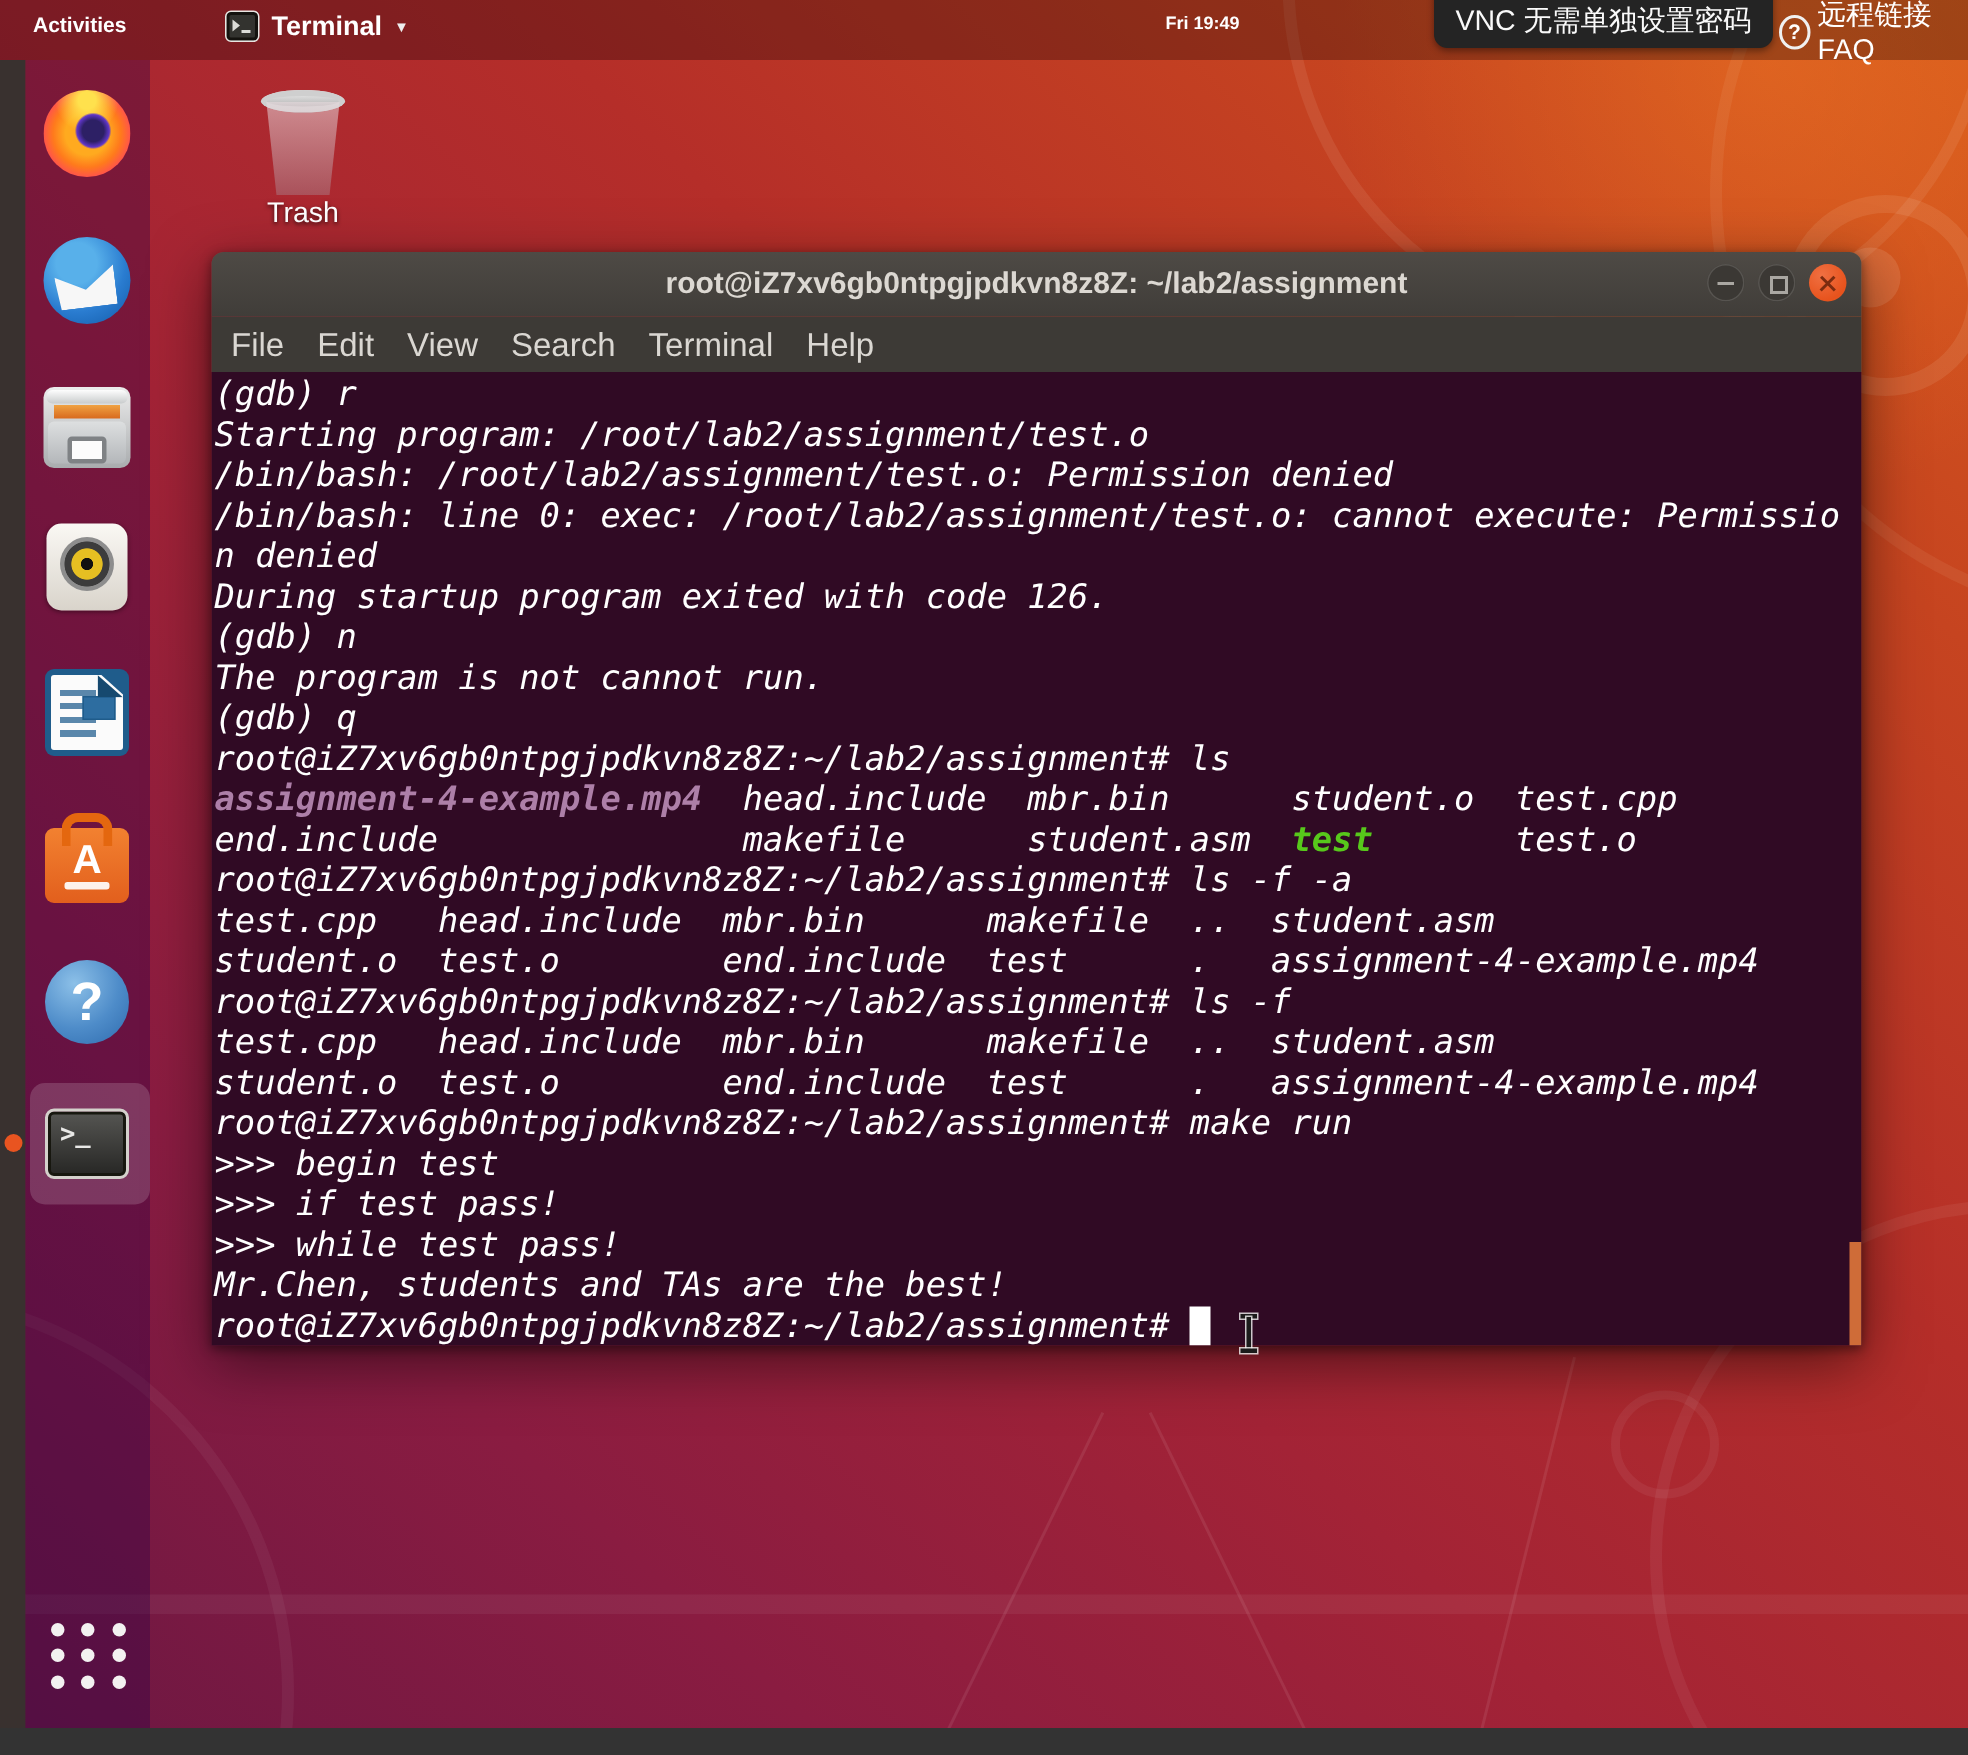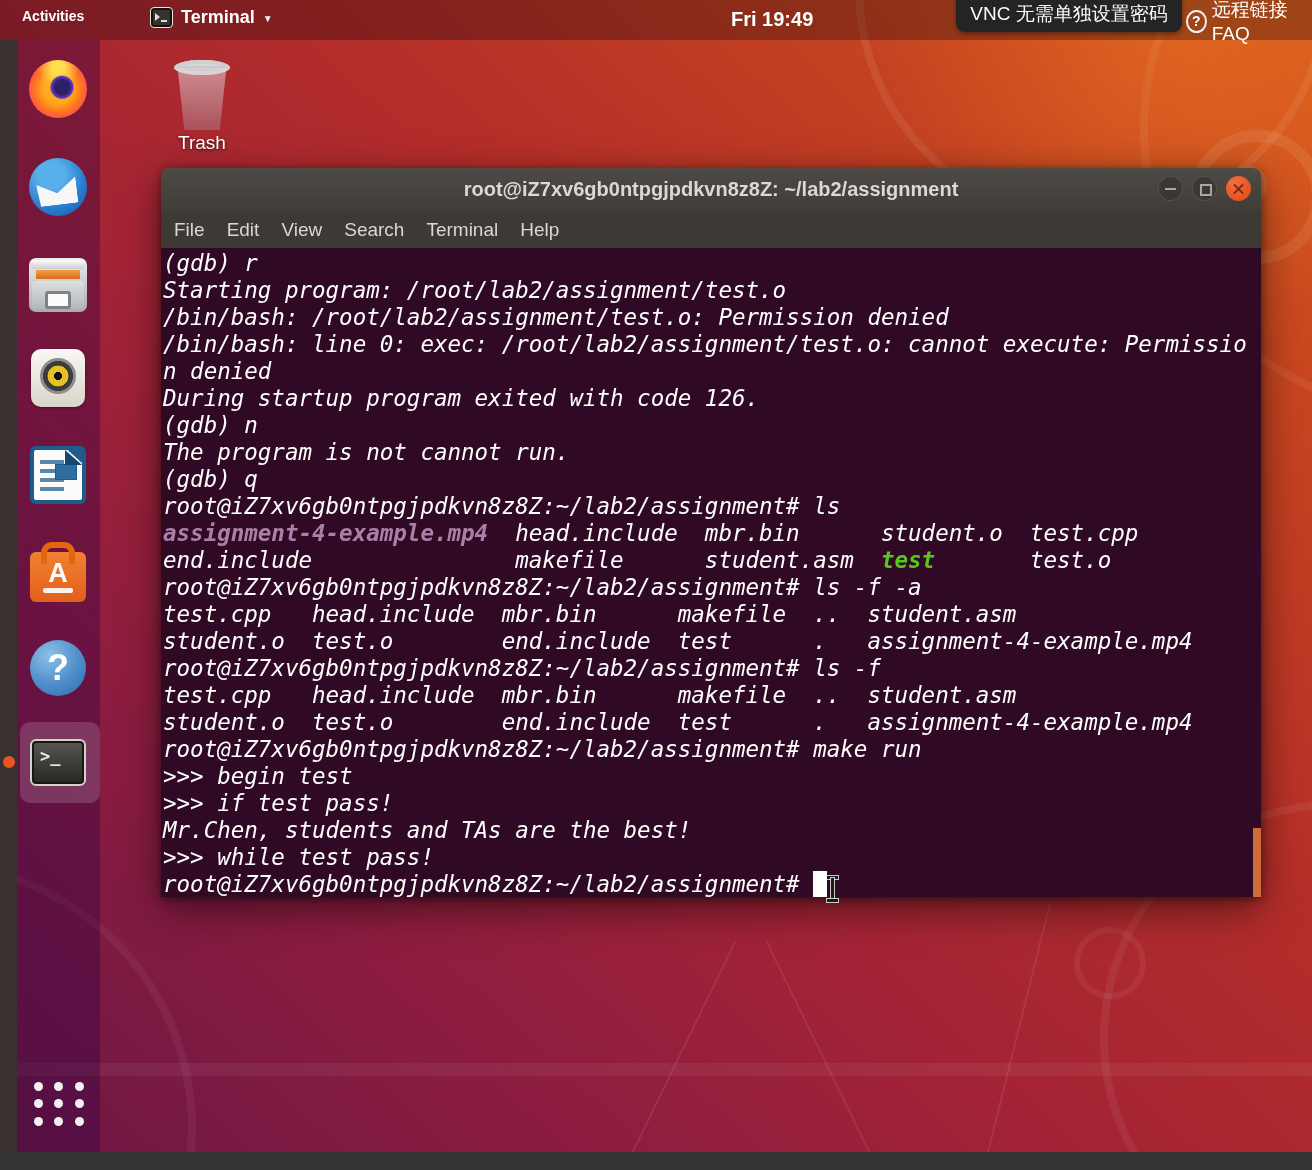--- a/index.html
+++ b/index.html
@@ -30,21 +30,21 @@
     background:rgba(18,0,8,.30);color:#fff;z-index:40;}
   .activities{position:absolute;left:22px;top:8px;font-size:14px;font-weight:bold;}
   .app-chip{position:absolute;left:150px;top:7px;display:flex;align-items:center;gap:8px;}
   .mini-term{width:21px;height:19px;border-radius:4px;background:#33332f;
     border:1px solid #e8e6e2;box-shadow:inset 0 0 0 2px #14130f;position:relative;}
   .mini-term::before{content:"";position:absolute;left:4px;top:5px;border-left:5px solid #dcdcd8;
     border-top:4px solid transparent;border-bottom:4px solid transparent;}
   .mini-term::after{content:"";position:absolute;left:10px;top:12px;width:6px;height:2px;background:#dcdcd8;}
   .app-chip .label{font-size:18px;font-weight:bold;}
   .app-chip .caret{font-size:10px;margin-top:2px;color:#eee;}
-  .clock{position:absolute;left:731px;top:8px;font-size:20px;font-weight:bold;}
+  .clock{position:absolute;left:777px;top:8px;font-size:12px;font-weight:bold;}
   .vnc-box{position:absolute;left:956px;top:-14px;width:226px;height:41px;background:#242424;
     border-radius:9px;display:flex;align-items:flex-end;justify-content:center;
     padding-bottom:5px;font-size:19px;color:#fafafa;box-shadow:0 2px 5px rgba(0,0,0,.4);}
   .faq{position:absolute;left:1186px;top:-3px;display:flex;align-items:center;gap:5px;font-size:19px;color:#fff;}
   .q-circle{width:19px;height:19px;border:2px solid #f0f0f0;border-radius:50%;font-size:14px;
     font-weight:bold;display:flex;align-items:center;justify-content:center;}
 
   
   .left-strip{position:absolute;left:0;top:40px;width:17px;height:1112px;background:#39312f;z-index:20;}
   .dock{position:absolute;left:17px;top:40px;width:83px;height:1112px;background:rgba(40,0,70,.35);z-index:20;}
@@ -111,35 +111,35 @@
   
   .trash{position:absolute;left:166px;top:60px;width:72px;text-align:center;z-index:10;}
   .trash-rim{width:56px;height:15px;margin:0 auto;border-radius:50%;
     background:linear-gradient(#f4f4f4,#9b9b9b);box-shadow:inset 0 0 0 4px #cfcfcf;}
   .trash-body{width:52px;height:62px;margin:-7px auto 0;
     background:linear-gradient(rgba(235,220,224,.55),rgba(168,132,142,.45));
     clip-path:polygon(3% 0,97% 0,84% 100%,16% 100%);}
   .trash-label{margin-top:2px;color:#fff;font-size:19px;text-shadow:0 1px 3px rgba(0,0,0,.7);}
 
   
-  .window{position:absolute;left:161px;top:168px;width:1100px;height:729px;z-index:30;
+  .window{position:absolute;left:141px;top:168px;width:1100px;height:729px;z-index:30;
     border-radius:8px 8px 0 0;box-shadow:0 12px 40px rgba(0,0,0,.5),0 2px 8px rgba(0,0,0,.45);}
   .titlebar{height:43px;border-radius:8px 8px 0 0;position:relative;
     background:linear-gradient(#4e4a45,#403d39);display:flex;align-items:center;justify-content:center;}
   .title{color:#dcd8d2;font-size:20px;font-weight:bold;}
   .win-buttons{position:absolute;right:10px;top:8px;display:flex;gap:9px;}
   .wbtn{width:25px;height:25px;border-radius:50%;position:relative;}
   .wbtn.minmax{background:#3b3834;box-shadow:inset 0 0 0 1px #575450;}
   .wbtn .bar{position:absolute;left:7px;top:11.5px;width:11px;height:2px;background:#aaa7a2;}
   .wbtn .sq{position:absolute;left:7.5px;top:7.5px;width:8px;height:8px;border:2px solid #aaa7a2;}
   .wbtn.close{background:radial-gradient(circle at 35% 30%, #f07042, #e7531d 70%);}
   .wbtn .x1,.wbtn .x2{position:absolute;left:6px;top:11.5px;width:13px;height:2.4px;background:#7c2c10;}
   .wbtn .x1{transform:rotate(45deg);} .wbtn .x2{transform:rotate(-45deg);}
   .menubar{height:37px;background:#3d3a36;display:flex;align-items:center;padding-left:2px;}
-  .menu-item{color:#dad7d2;font-size:19px;padding:0 11px;}
+  .menu-item{color:#dad7d2;font-size:22px;padding:0 11px;}
   .screen{height:649px;background:#300a24;position:relative;overflow:hidden;
     font-family:"DejaVu Sans Mono",monospace;font-size:22.5px;line-height:27px;
     color:#ffffff;padding:2px 0 0 2px;box-sizing:border-box;}
   .t-line{height:27px;white-space:pre;font-style:italic;}
   .c-mp4{color:#ad7fa8;font-weight:bold;margin-top:41px;}
   .c-exe{color:#57c81b;font-weight:bold;}
   .block-cursor{background:#ffffff;}
   .scroll-thumb{position:absolute;right:0;top:580px;width:8px;height:69px;background:#cf6c38;}
 
   
@@ -285,22 +285,22 @@
       <div class="t-line"><span>end.include               makefile      student.asm  </span><span class="c-exe">test</span><span>       test.o</span></div>
       <div class="t-line"><span>root@iZ7xv6gb0ntpgjpdkvn8z8Z:~/lab2/assignment# ls -f -a</span></div>
       <div class="t-line"><span>test.cpp   head.include  mbr.bin      makefile  ..  student.asm</span></div>
       <div class="t-line"><span>student.o  test.o        end.include  test      .   assignment-4-example.mp4</span></div>
       <div class="t-line"><span>root@iZ7xv6gb0ntpgjpdkvn8z8Z:~/lab2/assignment# ls -f</span></div>
       <div class="t-line"><span>test.cpp   head.include  mbr.bin      makefile  ..  student.asm</span></div>
       <div class="t-line"><span>student.o  test.o        end.include  test      .   assignment-4-example.mp4</span></div>
       <div class="t-line"><span>root@iZ7xv6gb0ntpgjpdkvn8z8Z:~/lab2/assignment# make run</span></div>
       <div class="t-line"><span>&gt;&gt;&gt; begin test</span></div>
       <div class="t-line"><span>&gt;&gt;&gt; if test pass!</span></div>
+      <div class="t-line"><span>&gt;&gt;&gt; while test pass!</span></div>
       <div class="t-line"><span>Mr.Chen, students and TAs are the best!</span></div>
-      <div class="t-line"><span>&gt;&gt;&gt; while test pass!</span></div>
       <div class="t-line"><span>root@iZ7xv6gb0ntpgjpdkvn8z8Z:~/lab2/assignment# </span><span class="block-cursor"> </span></div>
     </div>
 </div>
 
 <div class="ibeam">
   <span class="st"></span>
   <span class="stem"></span>
   <span class="sb"></span>
 </div>
 

